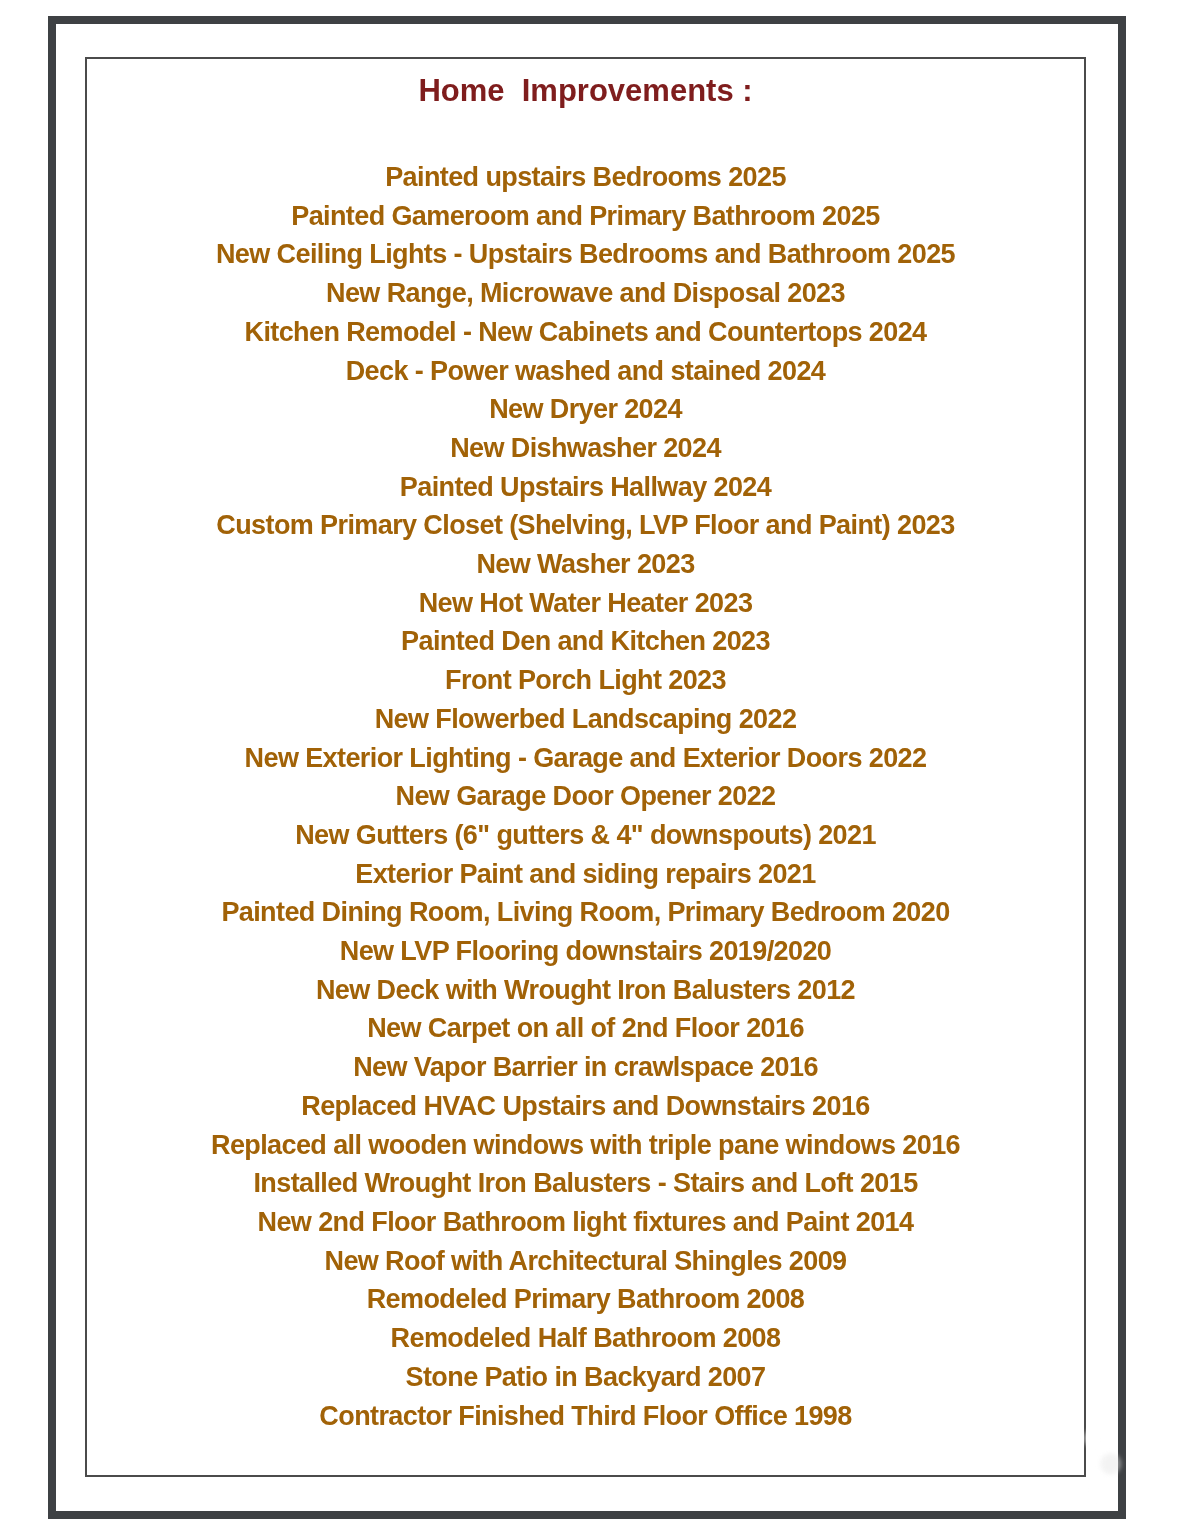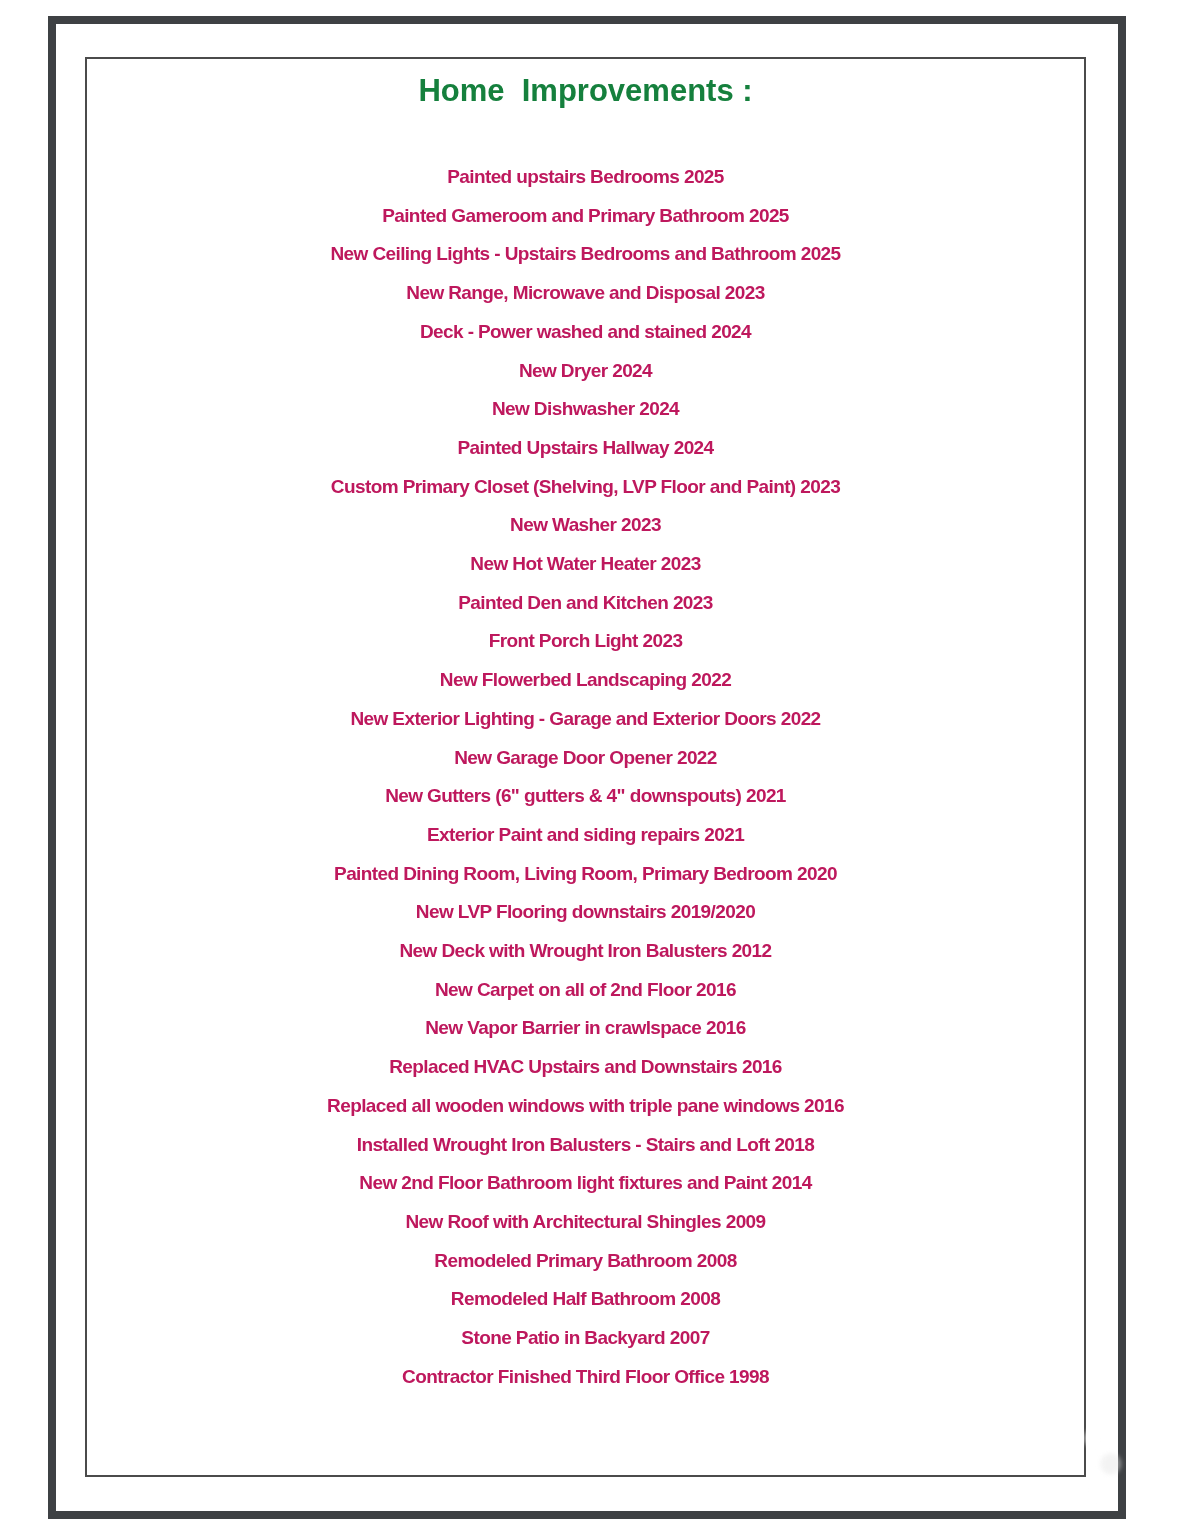--- a/index.html
+++ b/index.html
@@ -43,32 +43,32 @@
     text-align: center;
     color: #1e1e1e;
   }
   .doc-title {
     margin: 0;
     font-size: 31px;
     line-height: 32px;
     font-weight: 700;
     letter-spacing: 0px;
     white-space: pre-wrap;
-    color: #15803d;
+    color: #7f1d1d;
   }
   .improvements-list {
     margin-top: 51px;
   }
   .improvement-line {
-    font-size: 19px;
+    font-size: 27px;
     line-height: 38.7px;
     font-weight: 700;
     letter-spacing: -0.6px;
     white-space: nowrap;
-    color: #be185d;
+    color: #a16207;
   }
   
   .watermark {
     position: absolute;
     left: 1076px;
     top: 1418px;
     width: 58px;
     height: 102px;
     background:
       radial-gradient(circle at 30% 20%, rgba(255,255,255,0.55) 0 9px, transparent 10px),
@@ -93,20 +93,21 @@
       <div class="improvements-list">
 
           <div class="improvement-line">Painted upstairs Bedrooms 2025</div>
 
           <div class="improvement-line">Painted Gameroom and Primary Bathroom 2025</div>
 
           <div class="improvement-line">New Ceiling Lights - Upstairs Bedrooms and Bathroom 2025</div>
 
           <div class="improvement-line">New Range, Microwave and Disposal 2023</div>
 
+          <div class="improvement-line">Kitchen Remodel - New Cabinets and Countertops 2024</div>
 
           <div class="improvement-line">Deck - Power washed and stained 2024</div>
 
           <div class="improvement-line">New Dryer 2024</div>
 
           <div class="improvement-line">New Dishwasher 2024</div>
 
           <div class="improvement-line">Painted Upstairs Hallway 2024</div>
 
           <div class="improvement-line">Custom Primary Closet (Shelving, LVP Floor and Paint) 2023</div>
@@ -136,21 +137,21 @@
           <div class="improvement-line">New Deck with Wrought Iron Balusters 2012</div>
 
           <div class="improvement-line">New Carpet on all of 2nd Floor 2016</div>
 
           <div class="improvement-line">New Vapor Barrier in crawlspace 2016</div>
 
           <div class="improvement-line">Replaced HVAC Upstairs and Downstairs 2016</div>
 
           <div class="improvement-line">Replaced all wooden windows with triple pane windows 2016</div>
 
-          <div class="improvement-line">Installed Wrought Iron Balusters - Stairs and Loft 2018</div>
+          <div class="improvement-line">Installed Wrought Iron Balusters - Stairs and Loft 2015</div>
 
           <div class="improvement-line">New 2nd Floor Bathroom light fixtures and Paint 2014</div>
 
           <div class="improvement-line">New Roof with Architectural Shingles 2009</div>
 
           <div class="improvement-line">Remodeled Primary Bathroom 2008</div>
 
           <div class="improvement-line">Remodeled Half Bathroom 2008</div>
 
           <div class="improvement-line">Stone Patio in Backyard 2007</div>

